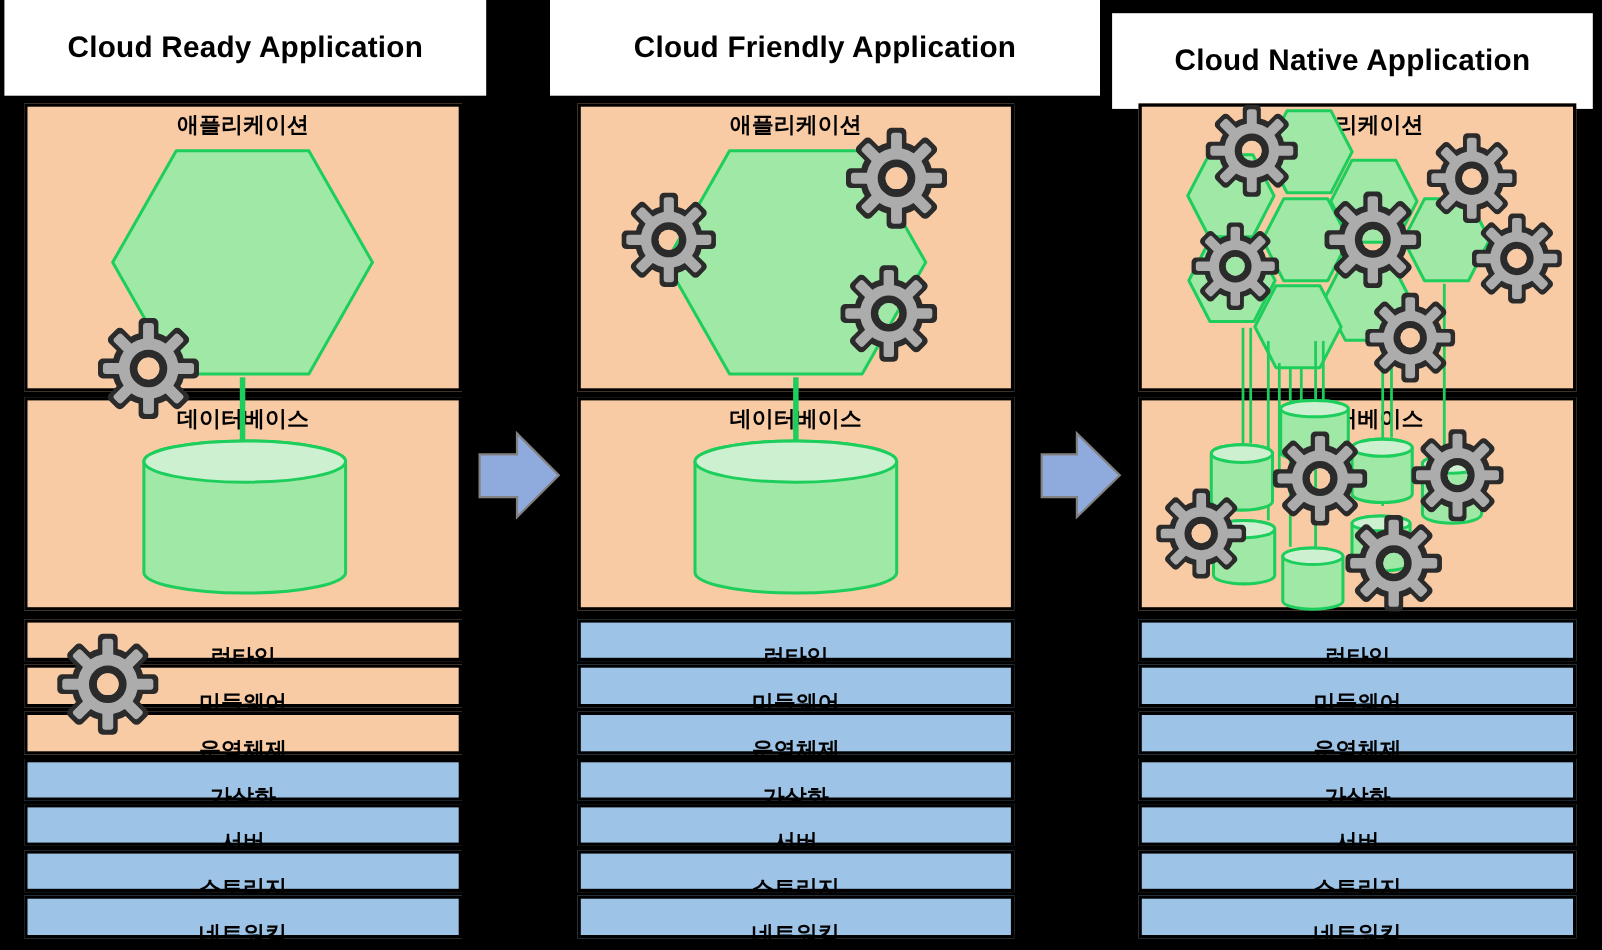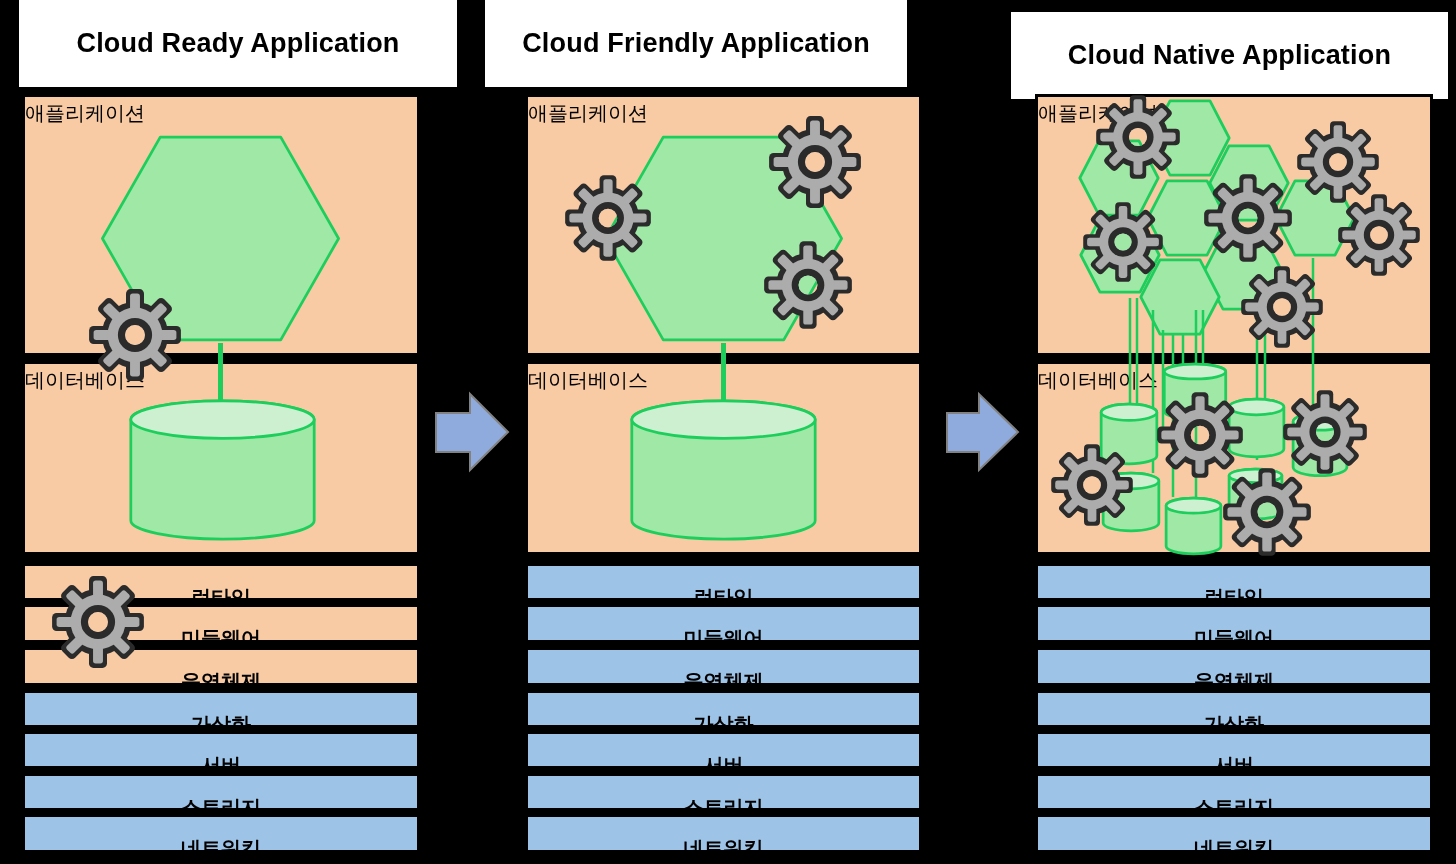--- a/index.html
+++ b/index.html
@@ -2,36 +2,36 @@
 <html><head>
 <meta charset="utf-8">
 <style>
   html,body{margin:0;padding:0;background:#000;}
   .stage{position:relative;width:1456px;height:864px;background:#000;overflow:hidden;
          font-family:"Liberation Sans",sans-serif;color:#000;}
   .title-box{position:absolute;top:0;height:87px;background:#fff;display:flex;
              align-items:center;justify-content:center;font-weight:700;font-size:27px;
              letter-spacing:.2px;}
   .panel{position:absolute;box-sizing:border-box;border:3px solid #000;background:#F8CBA4;}
-  .panel-label{text-align:left;font-weight:400;font-size:20px;padding-top:3px;}
+  .panel-label{text-align:center;font-weight:700;font-size:20px;padding-top:3px;}
   .layer-row{position:absolute;box-sizing:border-box;border:3px solid #000;display:flex;
              align-items:center;justify-content:center;}
   .layer-label{display:block;width:100%;text-align:center;font-weight:700;font-size:20px;margin-top:30px;}
   .c-orange{background:#F8CBA4;}
   .c-blue{background:#9DC3E6;}
   .u-first::first-letter{text-decoration:underline;}
   .overlay{position:absolute;left:0;top:0;pointer-events:none;}
 </style>
 </head>
 <body>
 
 <div class="stage">
 
   <section>
-    <div class="title-box" style="left:19px;width:438px;">
+    <div class="title-box" style="left:4px;width:438px;">
       <span>Cloud Ready Application</span>
     </div>
     <div class="panel" style="left:22px;top:94px;width:398px;height:262px;">
       <div class="panel-label">애플리케이션</div>
     </div>
     <div class="panel" style="left:22px;top:361px;width:398px;height:194px;">
       <div class="panel-label">데이터베이스</div>
     </div>
     <div class="layer-row c-orange" style="left:22px;top:563px;width:398px;height:38px;">
         <span class="layer-label">런타임</span>
@@ -50,21 +50,21 @@
       </div>
     <div class="layer-row c-blue" style="left:22px;top:773px;width:398px;height:38px;">
         <span class="layer-label u-first">스토리지</span>
       </div>
     <div class="layer-row c-blue" style="left:22px;top:814px;width:398px;height:39px;">
         <span class="layer-label">네트워킹</span>
       </div>
   </section>
 
   <section>
-    <div class="title-box" style="left:485px;width:422px;">
+    <div class="title-box" style="left:500px;width:500px;">
       <span>Cloud Friendly Application</span>
     </div>
     <div class="panel" style="left:525px;top:94px;width:397px;height:262px;">
       <div class="panel-label">애플리케이션</div>
     </div>
     <div class="panel" style="left:525px;top:361px;width:397px;height:194px;">
       <div class="panel-label">데이터베이스</div>
     </div>
     <div class="layer-row c-blue" style="left:525px;top:563px;width:397px;height:38px;">
         <span class="layer-label">런타임</span>

